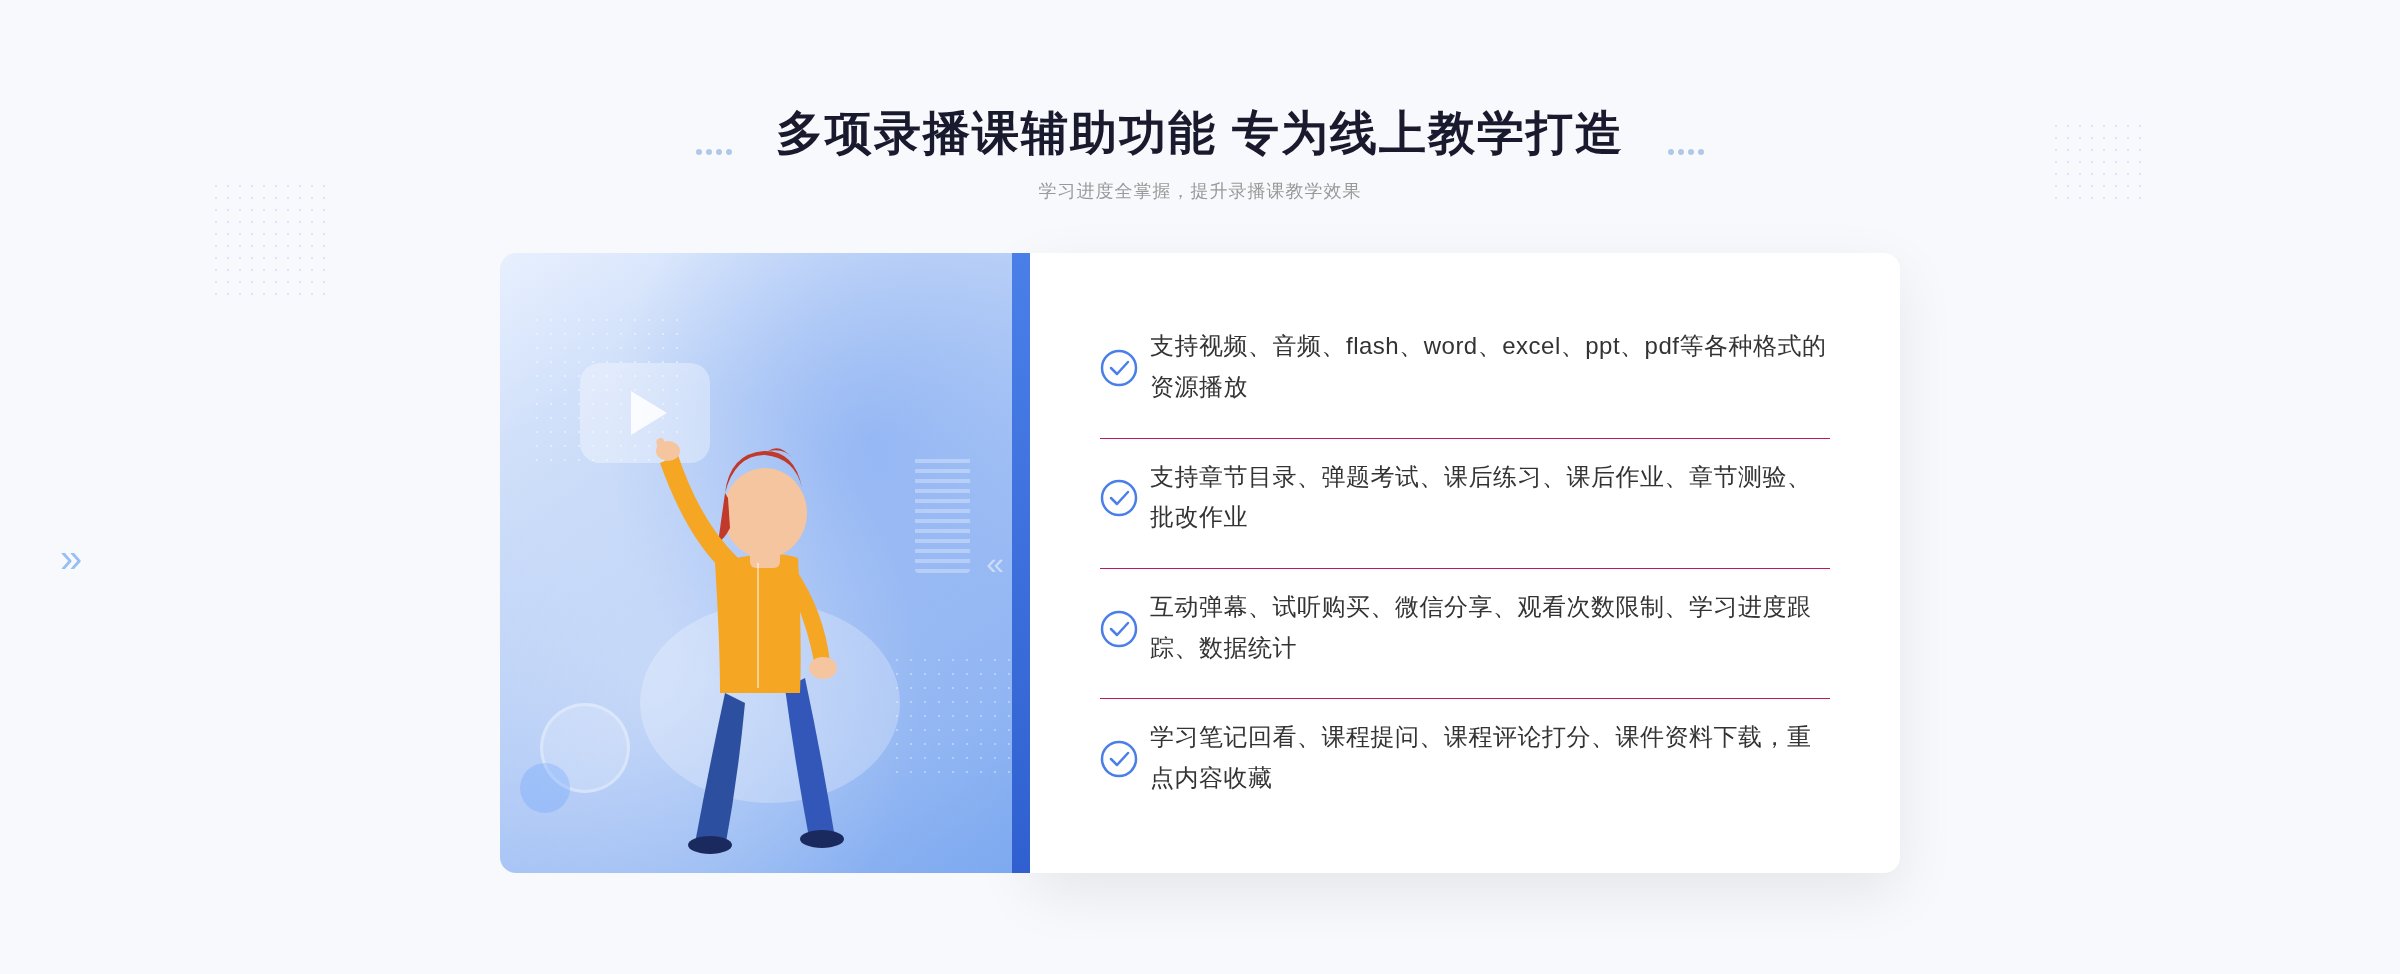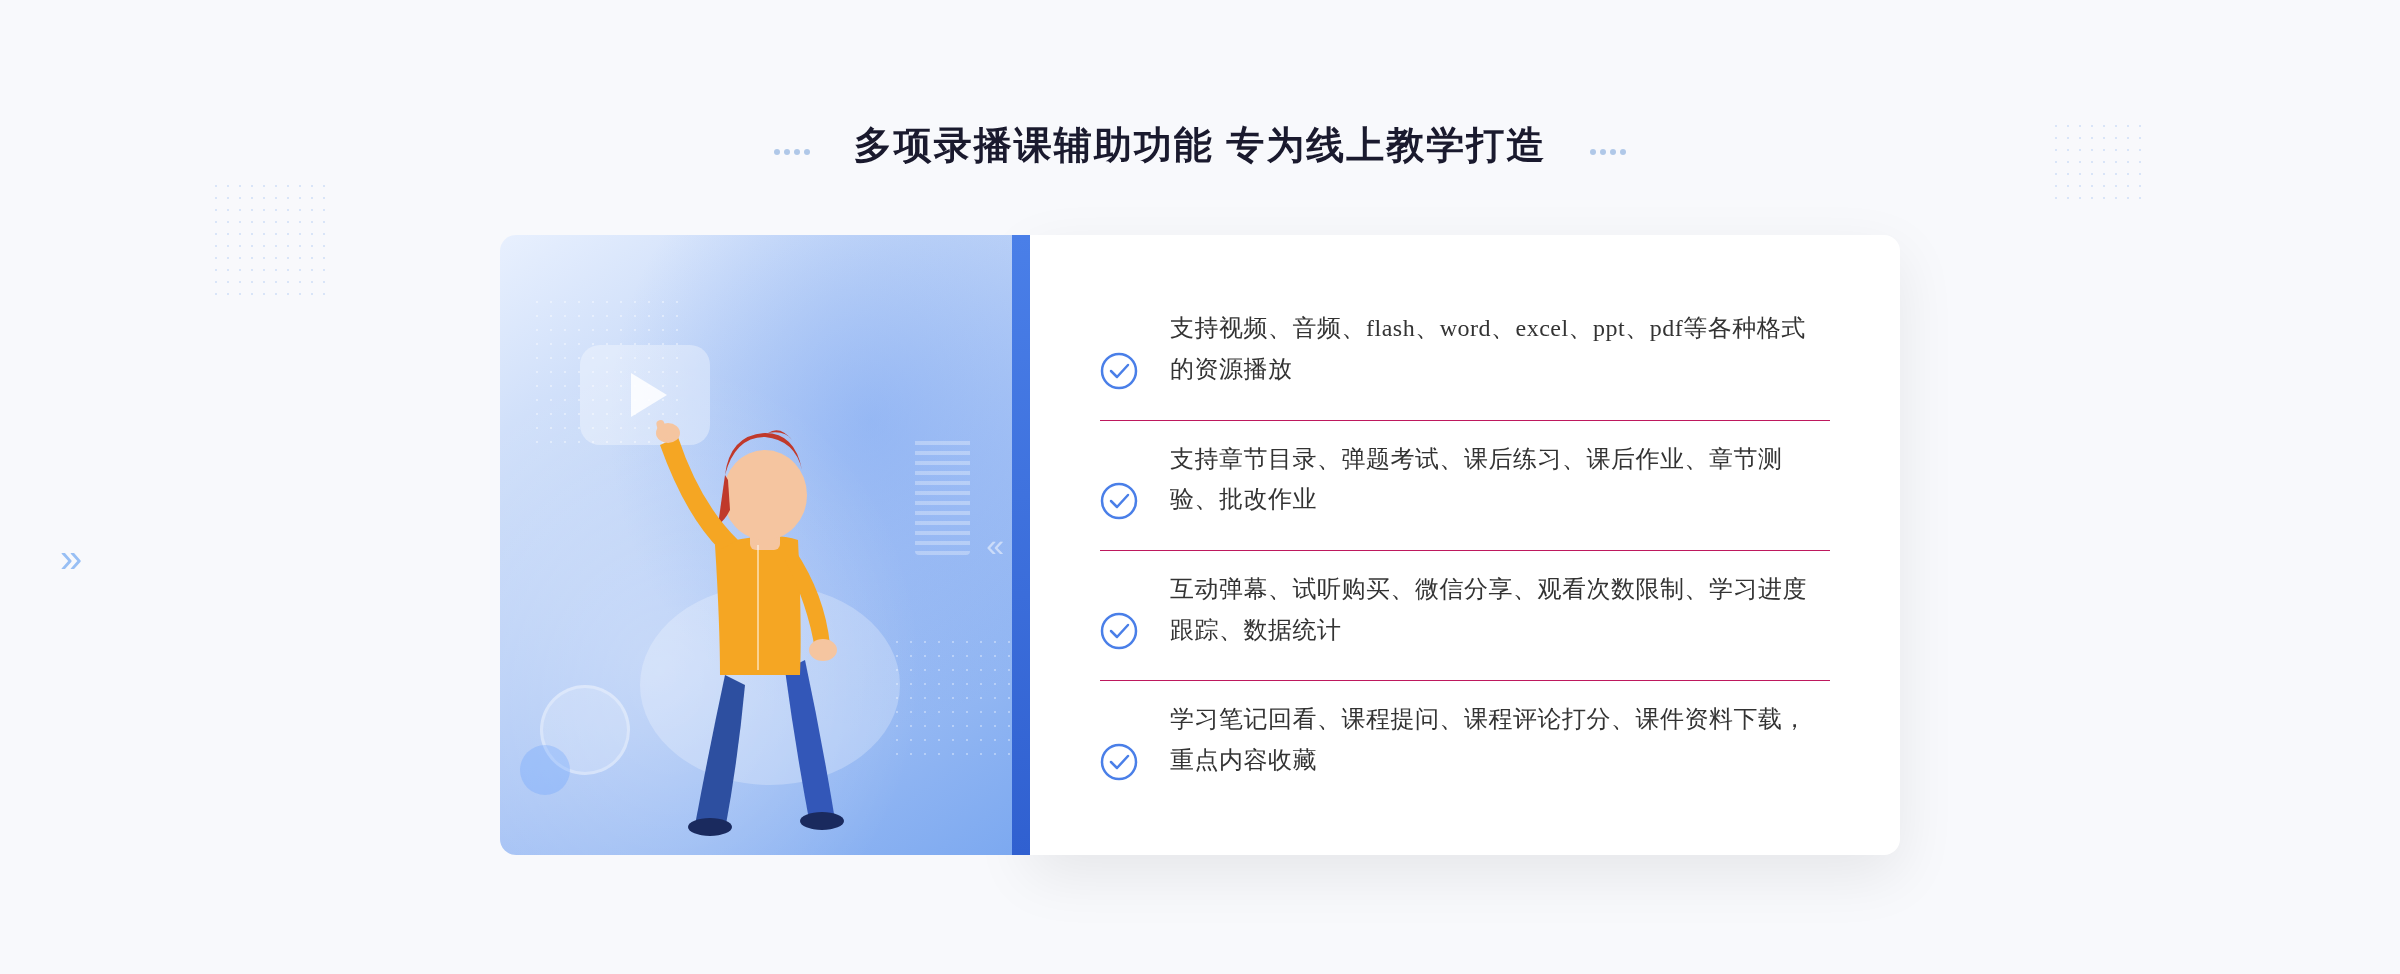--- a/index.html
+++ b/index.html
@@ -89,21 +89,21 @@
 
     .dot-group span {
       width: 6px;
       height: 6px;
       background: #b0c8e8;
       border-radius: 50%;
       display: inline-block;
     }
 
     .main-title {
-      font-size: 38px;
+      font-size: 47px;
       font-weight: 600;
       color: #1a1a2e;
       letter-spacing: 2px;
       margin-bottom: 14px;
     }
 
     .sub-title {
       font-size: 18px;
       color: #999;
       font-weight: 400;
@@ -251,24 +251,23 @@
       border-radius: 0 16px 16px 0;
       padding: 50px 70px;
       display: flex;
       flex-direction: column;
       justify-content: space-around;
       box-shadow: 0 20px 60px rgba(0,0,0,0.08);
     }
 
     .feature-item {
       display: flex;
-      align-items: flex-end;
-      gap: 32px;
+      align-items: center;
+      gap: 12px;
       padding: 18px 0;
-      font-family: Liberation Serif, serif;
     }
 
     .feature-item + .feature-item {
       border-top: 1px solid #be185d;
     }
 
     .check-icon {
       width: 38px;
       height: 38px;
       flex-shrink: 0;
@@ -324,20 +323,21 @@
     <div class="header-dots-right">
       <div class="dot-group">
         <span></span>
           <span></span>
           <span></span>
           <span></span>
       </div>
     </div>
 
     <h1 class="main-title">多项录播课辅助功能 专为线上教学打造</h1>
+    <p class="sub-title">学习进度全掌握，提升录播课教学效果</p>
   </div>
 
   <div class="content-area">
 
     <div class="illustration-panel">
 
       <div class="illus-dots"></div>
       <div class="illus-dots-2"></div>
 
       <div class="play-bubble">

